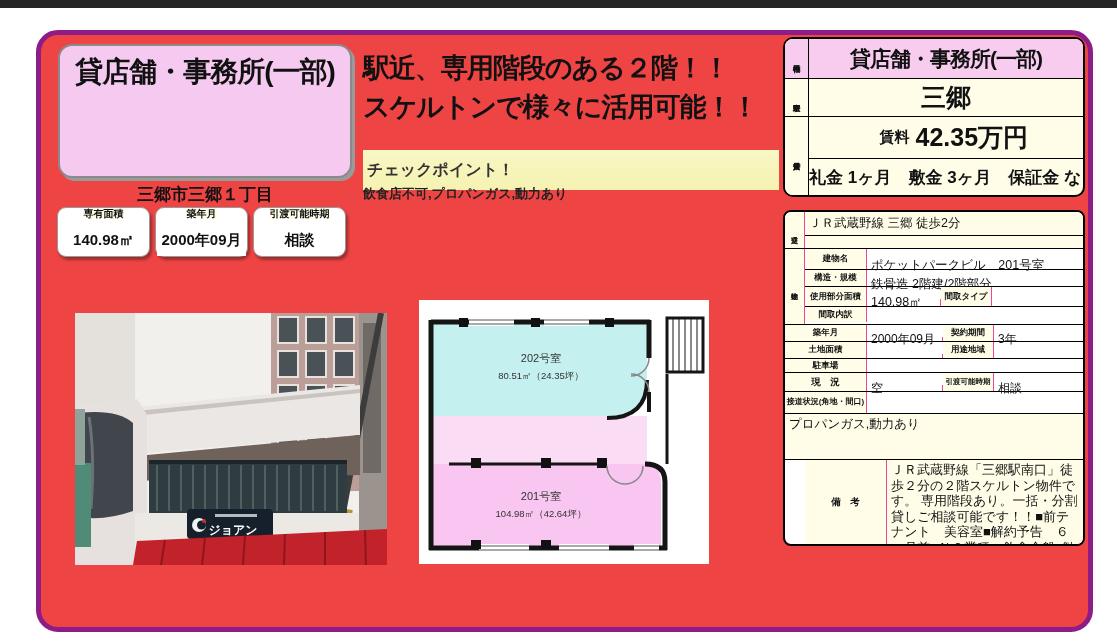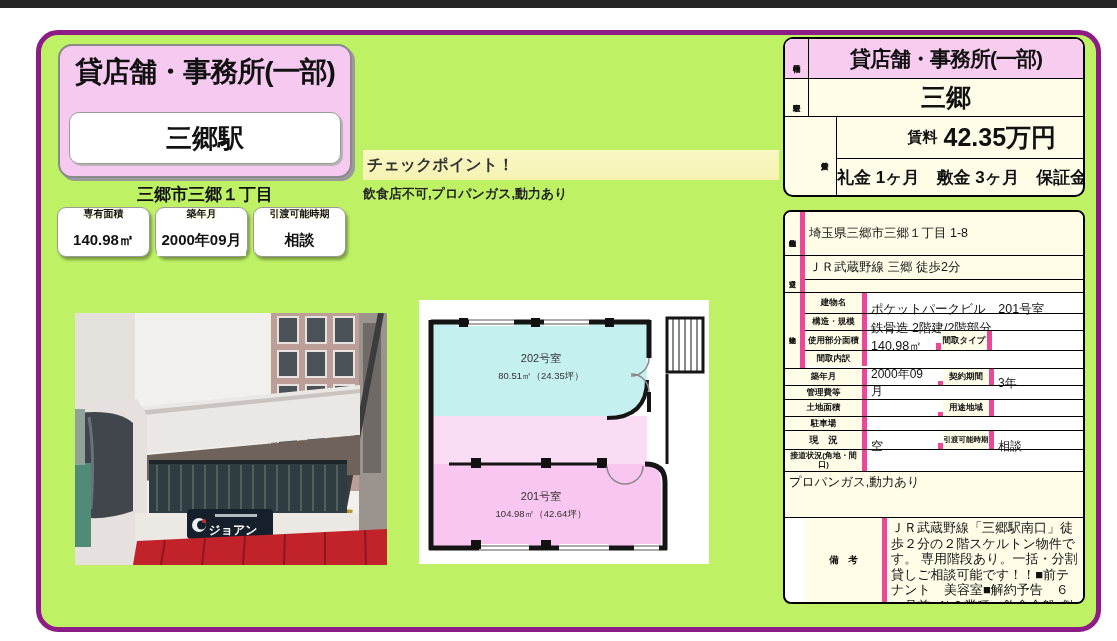--- a/index.html
+++ b/index.html
@@ -3,21 +3,21 @@
 <meta charset="utf-8">
 <style>
   html,body{margin:0;padding:0;}
   body{
     width:1117px;height:641px;position:relative;overflow:hidden;background:#fff;
     font-family:"Liberation Sans","DejaVu Sans",sans-serif;color:#111;
   }
   .black-bar{position:absolute;left:0;top:0;width:1117px;height:8px;background:#262626;}
   .frame{
     position:absolute;left:36px;top:30px;width:1047px;height:592px;
-    border:5px solid #8e1c86;border-radius:22px;background:#bef264;padding-left:8px;
+    border:5px solid #8e1c86;border-radius:22px;background:#ef4444;
   }
   .frame *{box-sizing:border-box;}
 
   
   .title-box{
     position:absolute;left:17px;top:9px;width:294px;height:134px;
     background:#f6c9f1;border:2px solid #8a8a8a;border-radius:14px;
     box-shadow:3px 3px 0 #9a9a9a;
   }
   .title-box .big{
@@ -42,41 +42,41 @@
   }
   .stat-box .lab{font-size:10px;font-weight:700;}
   .stat-box .val{font-size:15px;font-weight:700;white-space:nowrap;}
 
   
   .headline{
     position:absolute;left:322px;top:14px;width:430px;
     font-size:27px;font-weight:700;line-height:1.45;letter-spacing:-1px;white-space:nowrap;
   }
   .chk-band{
-    position:absolute;left:322px;top:115px;width:416px;height:30px;
+    position:absolute;left:322px;top:115px;width:416px;height:40px;
     background:linear-gradient(to bottom,#f9f7c4,#f5f2b2);
     display:flex;align-items:center;padding-left:4px;
     font-size:16px;font-weight:700;color:#333;
   }
   .chk-text{
     position:absolute;left:322px;top:150px;width:416px;
     font-size:13px;font-weight:700;color:#222;
   }
 
   
   .photo{position:absolute;left:34px;top:278px;}
   .floorplan{position:absolute;left:378px;top:265px;}
 
   
   .t1{
     position:absolute;left:742px;top:2px;width:302px;
     border:2px solid #000;border-radius:10px;overflow:hidden;background:#fffde8;
   }
   .t1row{display:flex;border-bottom:1px solid #000;}
-  .t1row:last-child{border-bottom:none;margin-left:28px;}
+  .t1row:last-child{border-bottom:none;}
   .vcell{
     width:24px;border-right:1px solid #000;display:flex;align-items:center;justify-content:center;
     background:#fffde8;flex:none;
   }
   .vcell span{
     writing-mode:vertical-rl;text-orientation:upright;font-size:7.5px;font-weight:700;line-height:1;
   }
   .t1 .ptype{background:#f8ccef;height:40px;}
   .t1 .ptype .vcell{background:#f8ccef;}
   .t1 .ptype .tval{
@@ -94,21 +94,21 @@
   .t1 .rent .rval{font-size:25px;font-weight:700;}
   .t1 .fees{flex:1;display:flex;align-items:center;justify-content:center;font-size:17px;font-weight:700;white-space:nowrap;}
 
   .t2{
     position:absolute;left:742px;top:175px;width:302px;
     border:2px solid #000;border-radius:8px;overflow:hidden;background:#fff;
     font-size:11px;
   }
   .t2row{display:flex;border-bottom:1px solid #000;}
   .t2row:last-child{border-bottom:none;}
-  .c{border-right:5px solid #ec4899;display:flex;align-items:center;}
+  .c{border-right:1px solid #ec4899;display:flex;align-items:center;}
   .c:last-child{border-right:none;}
   .lab{
     background:#fffde8;font-size:8.5px;font-weight:700;
     justify-content:center;text-align:center;line-height:1.1;flex:none;
   }
   .val{background:#fff;padding:0 4px;flex:1;margin-top:12px;}
   .valc{background:#fffde8;padding:1px 4px;flex:1;}
   .vlab{width:20px;flex:none;}
   .vlab span{writing-mode:vertical-rl;text-orientation:upright;font-size:7px;font-weight:700;line-height:1;}
   .w62{width:62px;}
@@ -128,39 +128,42 @@
 </style>
 </head>
 <body>
 
 <div class="black-bar"></div>
 
 <div class="frame">
 
   <div class="title-box">
     <div class="big">貸店舗・事務所(一部)</div>
-    <div class="station-inner">三郷駅</div>
   </div>
   <div class="addr-short">三郷市三郷１丁目</div>
 
   <div class="stat-row">
     <div class="stat-box">
       <div class="lab">専有面積</div>
       <div class="val">140.98㎡</div>
     </div>
     <div class="stat-box">
       <div class="lab">築年月</div>
       <div class="val">2000年09月</div>
     </div>
     <div class="stat-box">
       <div class="lab">引渡可能時期</div>
       <div class="val">相談</div>
     </div>
   </div>
 
+  <div class="headline">
+    <div>駅近、専用階段のある２階！！</div>
+    <div>スケルトンで様々に活用可能！！</div>
+  </div>
   <div class="chk-band">チェックポイント！</div>
   <div class="chk-text">飲食店不可,プロパンガス,動力あり</div>
 
   <svg class="photo" width="312" height="252" viewBox="0 0 312 252">
     <rect width="312" height="252" fill="#f2f0ed"></rect>
 
     <g>
       <rect x="196" y="0" width="88" height="178" fill="#bb9e97"></rect>
       <g fill="#4b5257" stroke="#e8e2de" stroke-width="2">
         <rect x="203" y="4" width="20" height="26"></rect>
@@ -335,26 +338,20 @@
           <span class="rlab">賃料</span>
           <span class="rval">42.35万円</span>
         </div>
         <div class="fees">礼金 1ヶ月　敷金 3ヶ月　保証金 なし</div>
       </div>
     </div>
   </div>
 
   <div class="t2">
 
-    <div class="t2row" style="height:44px;">
-      <div class="c lab vlab">
-          <span>物件所在地</span>
-        </div>
-      <div class="c valc fs13">埼玉県三郷市三郷１丁目 1-8</div>
-    </div>
 
     <div class="t2row" style="height:37px;">
       <div class="c lab vlab">
           <span>交通</span>
         </div>
       <div class="stackcol">
         <div class="subrow" style="height:24px;">
             <div class="c valc fs13">ＪＲ武蔵野線 三郷 徒歩2分</div>
           </div>
         <div class="subrow" style="height:12px;">
@@ -389,24 +386,20 @@
       </div>
     </div>
 
     <div class="t2row" style="height:17px;">
       <div class="c lab w82">築年月</div>
       <div class="c val w76 fs12">2000年09月</div>
       <div class="c lab w44">契約期間</div>
       <div class="c val fs12">3年</div>
     </div>
 
-    <div class="t2row" style="height:14px;">
-      <div class="c lab w82">管理費等</div>
-      <div class="c val"></div>
-    </div>
 
     <div class="t2row" style="height:17px;">
       <div class="c lab w82">土地面積</div>
       <div class="c val w76"></div>
       <div class="c lab w44">用途地域</div>
       <div class="c val"></div>
     </div>
 
     <div class="t2row" style="height:14px;">
       <div class="c lab w82">駐車場</div>

